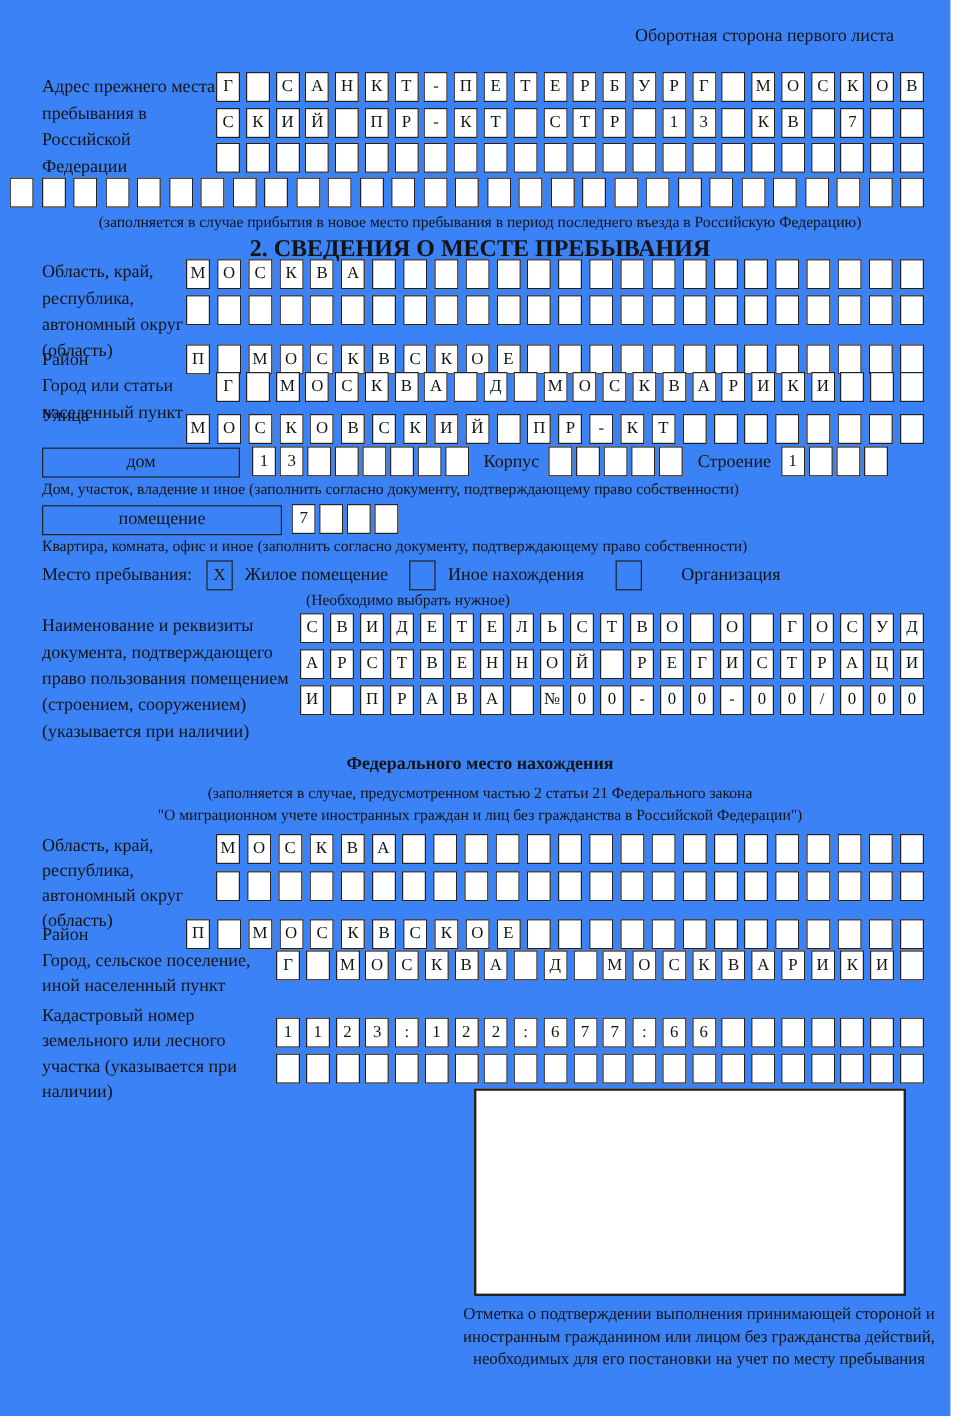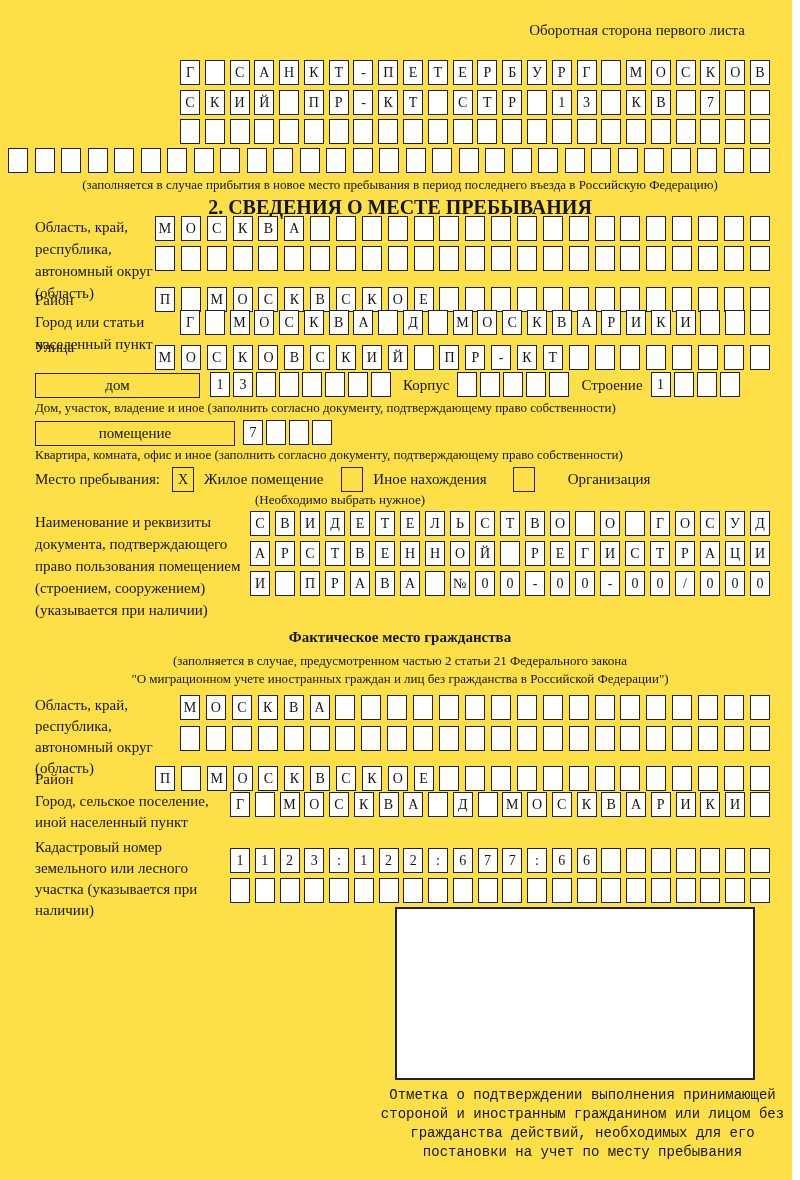--- a/index.html
+++ b/index.html
@@ -1,16 +1,16 @@
 <!DOCTYPE html>
 <html><head>
 <meta charset="utf-8">
 <style>
   html,body{margin:0;padding:0;background:#fff;}
-  .page{position:relative;width:792px;height:1180px;background:#fde047;
+  .page{position:relative;width:792px;height:1180px;background:#3b82f6;
         font-family:"Liberation Serif","DejaVu Serif",serif;color:#141414;overflow:hidden;}
   .abs{position:absolute;}
   .lbl{font-size:15px;line-height:22px;}
   .note{font-size:13px;line-height:16px;}
   .center{left:0;width:800px;text-align:center;}
   .title{font-weight:bold;font-size:20px;}
   .title2{font-weight:bold;font-size:15px;}
   .cells{display:flex;justify-content:space-between;height:26px;}
   .cell{flex:none;width:20px;height:25px;border:1.5px solid #222;box-sizing:border-box;
         display:flex;align-items:center;justify-content:center;font-size:14px;background:#fff;}
@@ -22,20 +22,21 @@
   .inline-lbl{font-size:15px;flex:none;}
   .bigbox{border:2px solid #222;box-sizing:border-box;background:#fff;}
 </style>
 </head>
 <body>
 
 <div class="page">
 
   <div class="abs" style="left:400px;top:22px;width:345px;text-align:right;font-size:15px;">Оборотная сторона первого листа</div>
 
+  <div class="abs lbl" style="left:35px;top:62px;width:145px;">Адрес прежнего места пребывания в Российской Федерации</div>
   <div class="abs cells" style="left:180px;top:60px;width:590px;">
       <span class="cell">Г</span>
       <span class="cell"></span>
       <span class="cell">С</span>
       <span class="cell">А</span>
       <span class="cell">Н</span>
       <span class="cell">К</span>
       <span class="cell">Т</span>
       <span class="cell">-</span>
       <span class="cell">П</span>
@@ -396,21 +397,21 @@
       <span class="cell">0</span>
       <span class="cell">-</span>
       <span class="cell">0</span>
       <span class="cell">0</span>
       <span class="cell">/</span>
       <span class="cell">0</span>
       <span class="cell">0</span>
       <span class="cell">0</span>
     </div>
 
-  <div class="abs center title2" style="top:629px;">Фактическое место гражданства</div>
+  <div class="abs center title2" style="top:629px;">Федерального место нахождения</div>
   <div class="abs center note" style="top:653px;">(заполняется в случае, предусмотренном частью 2 статьи 21 Федерального закона</div>
   <div class="abs center note" style="top:671px;">"О миграционном учете иностранных граждан и лиц без гражданства в Российской Федерации")</div>
 
   <div class="abs lbl" style="left:35px;top:695px;width:150px;line-height:21px;">Область, край, республика, автономный округ (область)</div>
   <div class="abs cells" style="left:180px;top:695px;width:590px;">
       <span class="cell">М</span>
       <span class="cell">О</span>
       <span class="cell">С</span>
       <span class="cell">К</span>
       <span class="cell">В</span>
@@ -557,15 +558,15 @@
       <span class="cell"></span>
       <span class="cell"></span>
       <span class="cell"></span>
       <span class="cell"></span>
       <span class="cell"></span>
       <span class="cell"></span>
       <span class="cell"></span>
     </div>
 
   <div class="abs bigbox" style="left:395px;top:907px;width:360px;height:173px;"></div>
-  <div class="abs" style="left:370px;top:1086px;width:425px;text-align:center;font-size:14px;line-height:19px;font-family:Liberation Mono, monospace;">Отметка о подтверждении выполнения принимающей стороной и иностранным гражданином или лицом без гражданства действий, необходимых для его постановки на учет по месту пребывания</div>
+  <div class="abs" style="left:370px;top:1086px;width:425px;text-align:center;font-size:14px;line-height:19px;">Отметка о подтверждении выполнения принимающей стороной и иностранным гражданином или лицом без гражданства действий, необходимых для его постановки на учет по месту пребывания</div>
 
 </div>
 
 </body></html>

